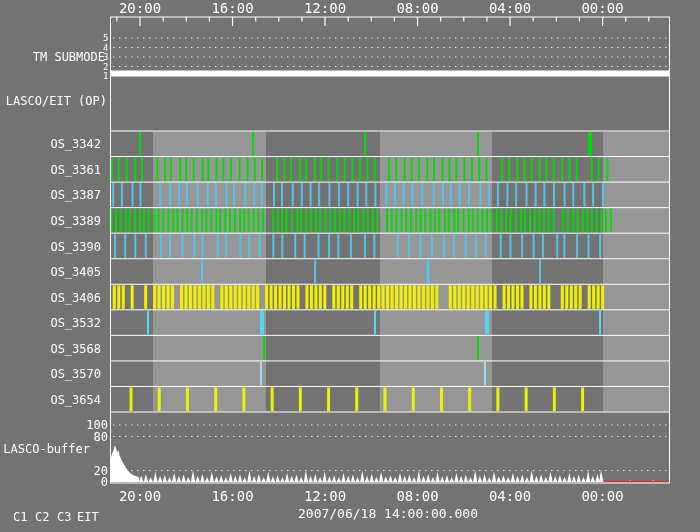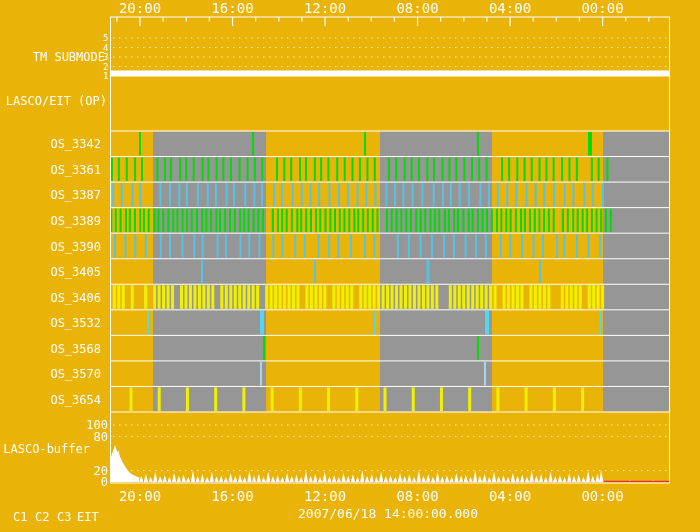--- a/index.html
+++ b/index.html
@@ -1,16 +1,16 @@
 <!DOCTYPE html>
 <html><head>
 <meta charset="utf-8">
 <style>
   html,body{margin:0;padding:0;background:#000;}
-  #stage{position:relative;width:700px;height:532px;background:#eab308;overflow:hidden;}
+  #stage{position:relative;width:700px;height:532px;background:#737373;overflow:hidden;}
   svg text{font-family:"DejaVu Sans Mono","Liberation Mono",monospace;fill:#ffffff;}
   .t14{font-size:14px;} .t13{font-size:13px;} .t12{font-size:12px;} .t9{font-size:9px;}
   .end{text-anchor:end;} .mid{text-anchor:middle;}
 </style>
 </head>
 <body>
 
 <div id="stage">
 <svg id="plot" width="700" height="532" viewBox="0 0 700 532">
 

